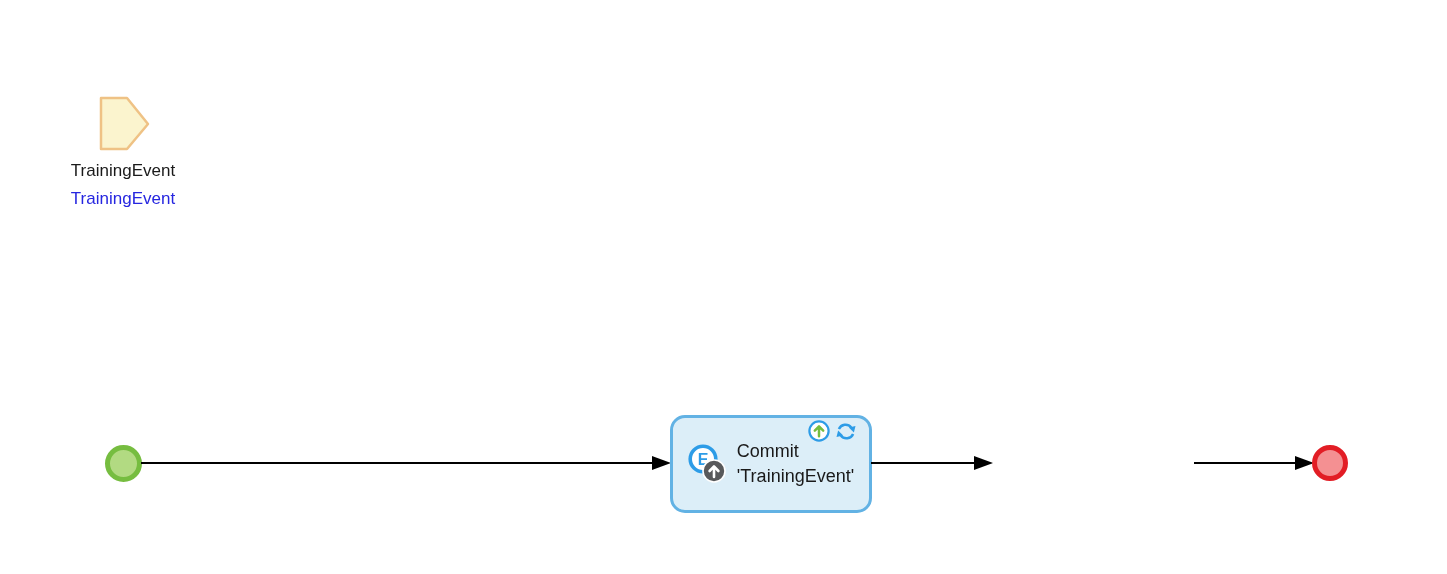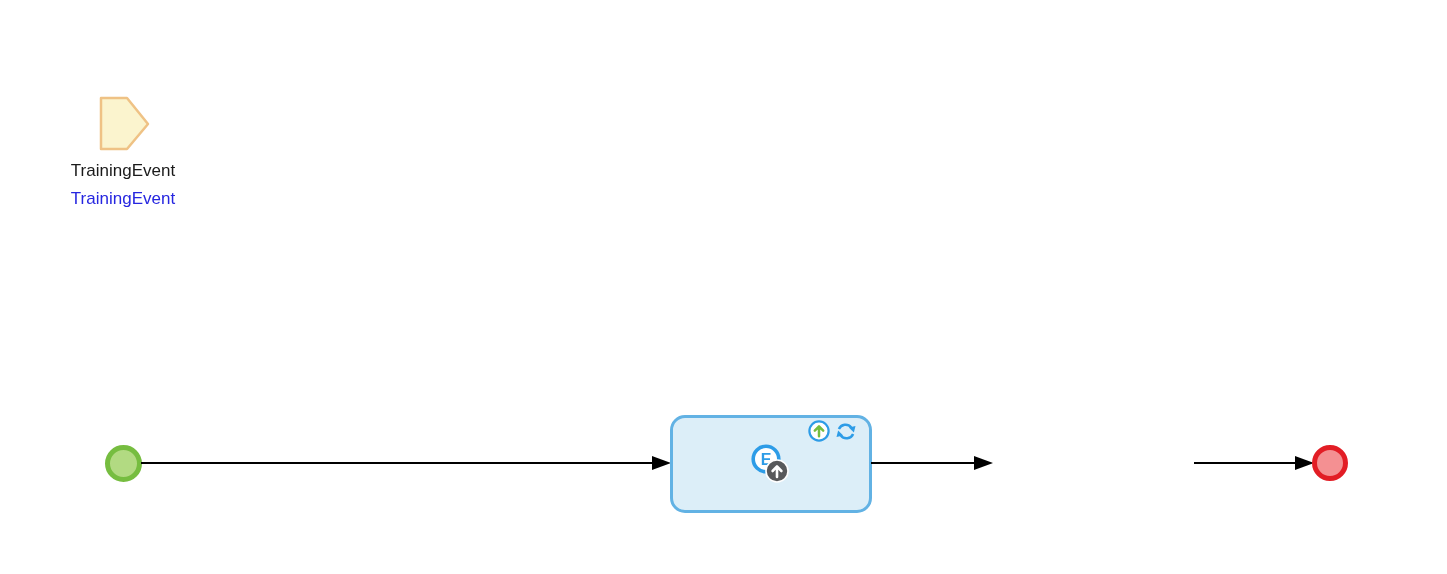--- a/index.html
+++ b/index.html
@@ -103,20 +103,24 @@
     <polygon points="511,1 530,8 511,15"></polygon>
   </svg>
 
   <div class="abs activity commit">
     <svg width="40" height="42" viewBox="0 0 40 42">
       <circle cx="15" cy="16" r="12.8" fill="#fff" class="st-blue" stroke-width="3.6"></circle>
       <text x="15" y="21.5" text-anchor="middle" class="e-letter fl-blue">E</text>
       <circle cx="26" cy="28" r="11" class="fl-gray" stroke="#fff" stroke-width="1.6"></circle>
       <path d="M 26 34 L 26 24.5 M 21.6 28 L 26 23.4 L 30.4 28" fill="none" stroke="#fff" stroke-width="2.6" stroke-linecap="round" stroke-linejoin="round"></path>
     </svg>
+    <div class="activity-label">
+      <div>Commit</div>
+      <div>'TrainingEvent'</div>
+    </div>
     <div class="indicators">
       <svg width="24" height="24" viewBox="0 0 24 24">
         <circle cx="12" cy="12" r="9.6" fill="#fff" class="st-blue" stroke-width="2.2"></circle>
         <path d="M 12 17.2 L 12 8 M 7.8 11.6 L 12 7.3 L 16.2 11.6" fill="none" class="st-green" stroke-width="2.5" stroke-linecap="round" stroke-linejoin="round"></path>
       </svg>
       <svg width="24" height="23" viewBox="0 0 24 23">
         <path d="M 4.9 9.1 A 7.2 7.2 0 0 1 17.2 7.4" fill="none" class="st-blue" stroke-width="2.5"></path>
         <polygon points="19.9,12.6 21.5,5.9 14.8,7.5" class="fl-blue"></polygon>
         <path d="M 19.1 13.9 A 7.2 7.2 0 0 1 6.8 15.6" fill="none" class="st-blue" stroke-width="2.5"></path>
         <polygon points="4.1,10.4 2.5,17.1 9.2,15.5" class="fl-blue"></polygon>

